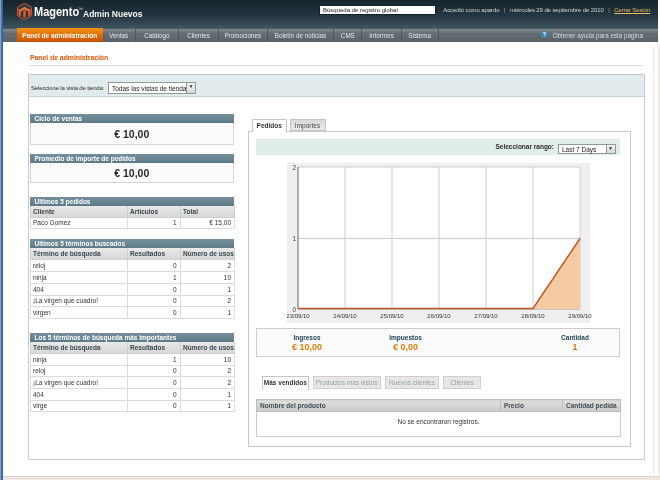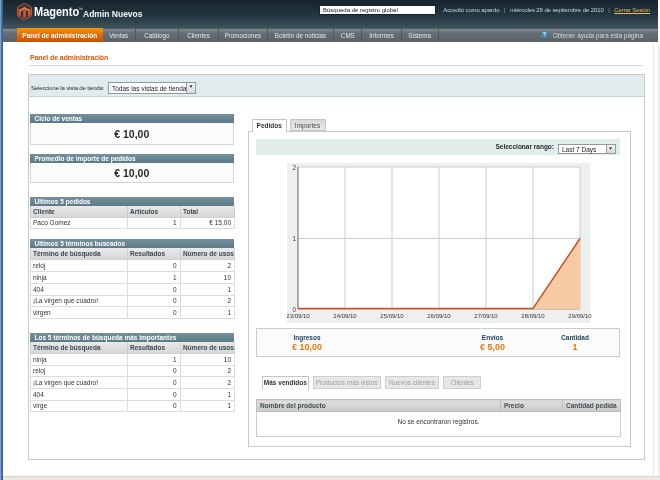--- a/index.html
+++ b/index.html
@@ -268,23 +268,23 @@
       <text x="246" y="154.5">28/09/10</text>
       <text x="293" y="154.5">29/09/10</text>
     </g>
   </svg>
 
   <div id="totals" class="abs">
     <div class="tcol" style="left:14px;width:72px;">
         <div class="tlabel">Ingresos</div>
         <div class="tvalue">€ 10,00</div>
       </div>
-    <div class="tcol" style="left:199.5px;width:72px;">
-        <div class="tlabel">Envíos</div>
-        <div class="tvalue">€ 5,00</div>
+    <div class="tcol" style="left:112.5px;width:72px;">
+        <div class="tlabel">Impuestos</div>
+        <div class="tvalue">€ 0,00</div>
       </div>
     <div class="tcol" style="left:282px;width:72px;">
         <div class="tlabel">Cantidad</div>
         <div class="tvalue">1</div>
       </div>
   </div>
 
   <div class="tab active abs" style="left:262px;top:375.8px;width:46.7px;height:14px;">Más vendidos</div>
   <div class="tab disabled abs" style="left:312.5px;top:375.8px;width:68.2px;height:13.5px;">Productos más vistos</div>
   <div class="tab disabled abs" style="left:384.5px;top:375.8px;width:54.9px;height:13.5px;">Nuevos clientes</div>

